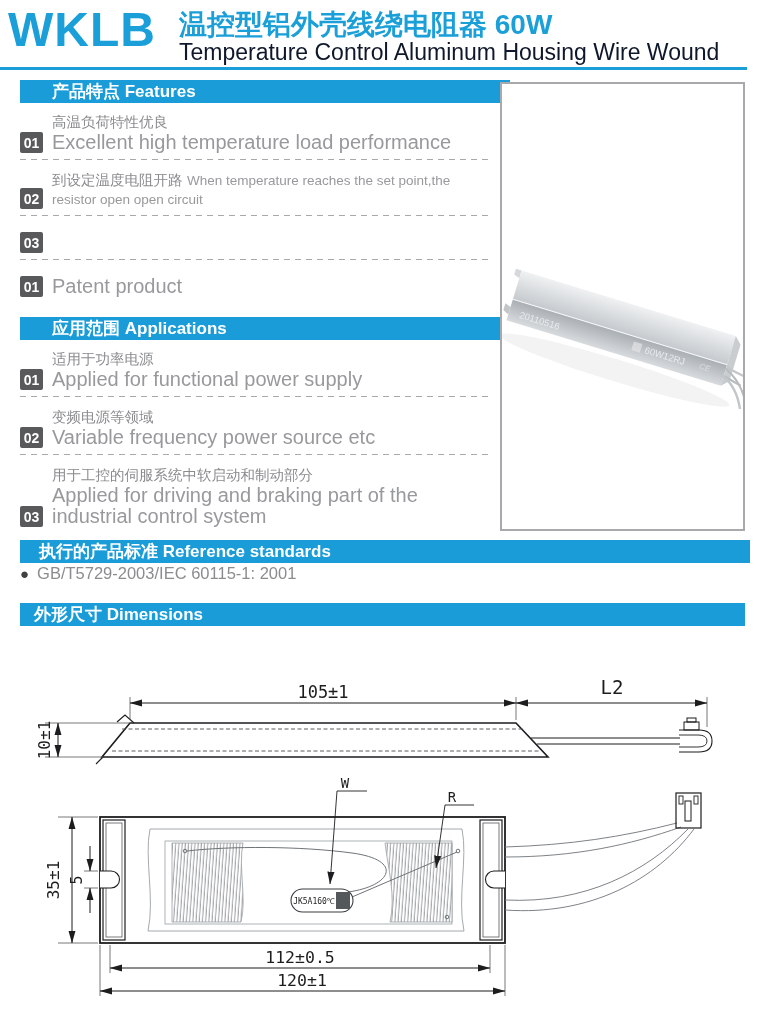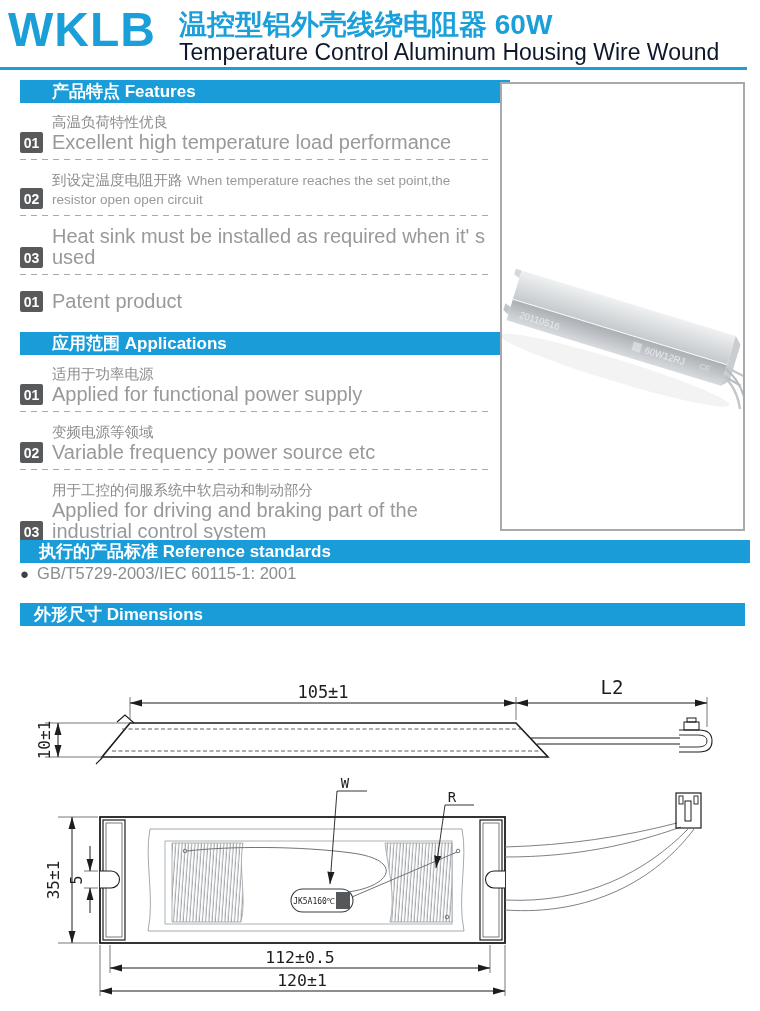--- a/index.html
+++ b/index.html
@@ -62,21 +62,20 @@
     <div class="item inline">
       <div class="badge">02</div>
       <div class="itext"><span class="cn">到设定温度电阻开路</span>
         <span class="en">When temperature reaches the set point,the resistor open open circuit</span></div>
     </div>
     <div class="sep"></div>
 
     <div class="item">
       <div class="badge">03</div>
       <div class="itext">
-        <div class="en">Heat sink must be installed as required when it' s used</div>
         </div>
     </div>
     <div class="sep"></div>
 
     <div class="item">
       <div class="badge">01</div>
       <div class="itext">
         <div class="en">Patent product</div>
         </div>
     </div>

